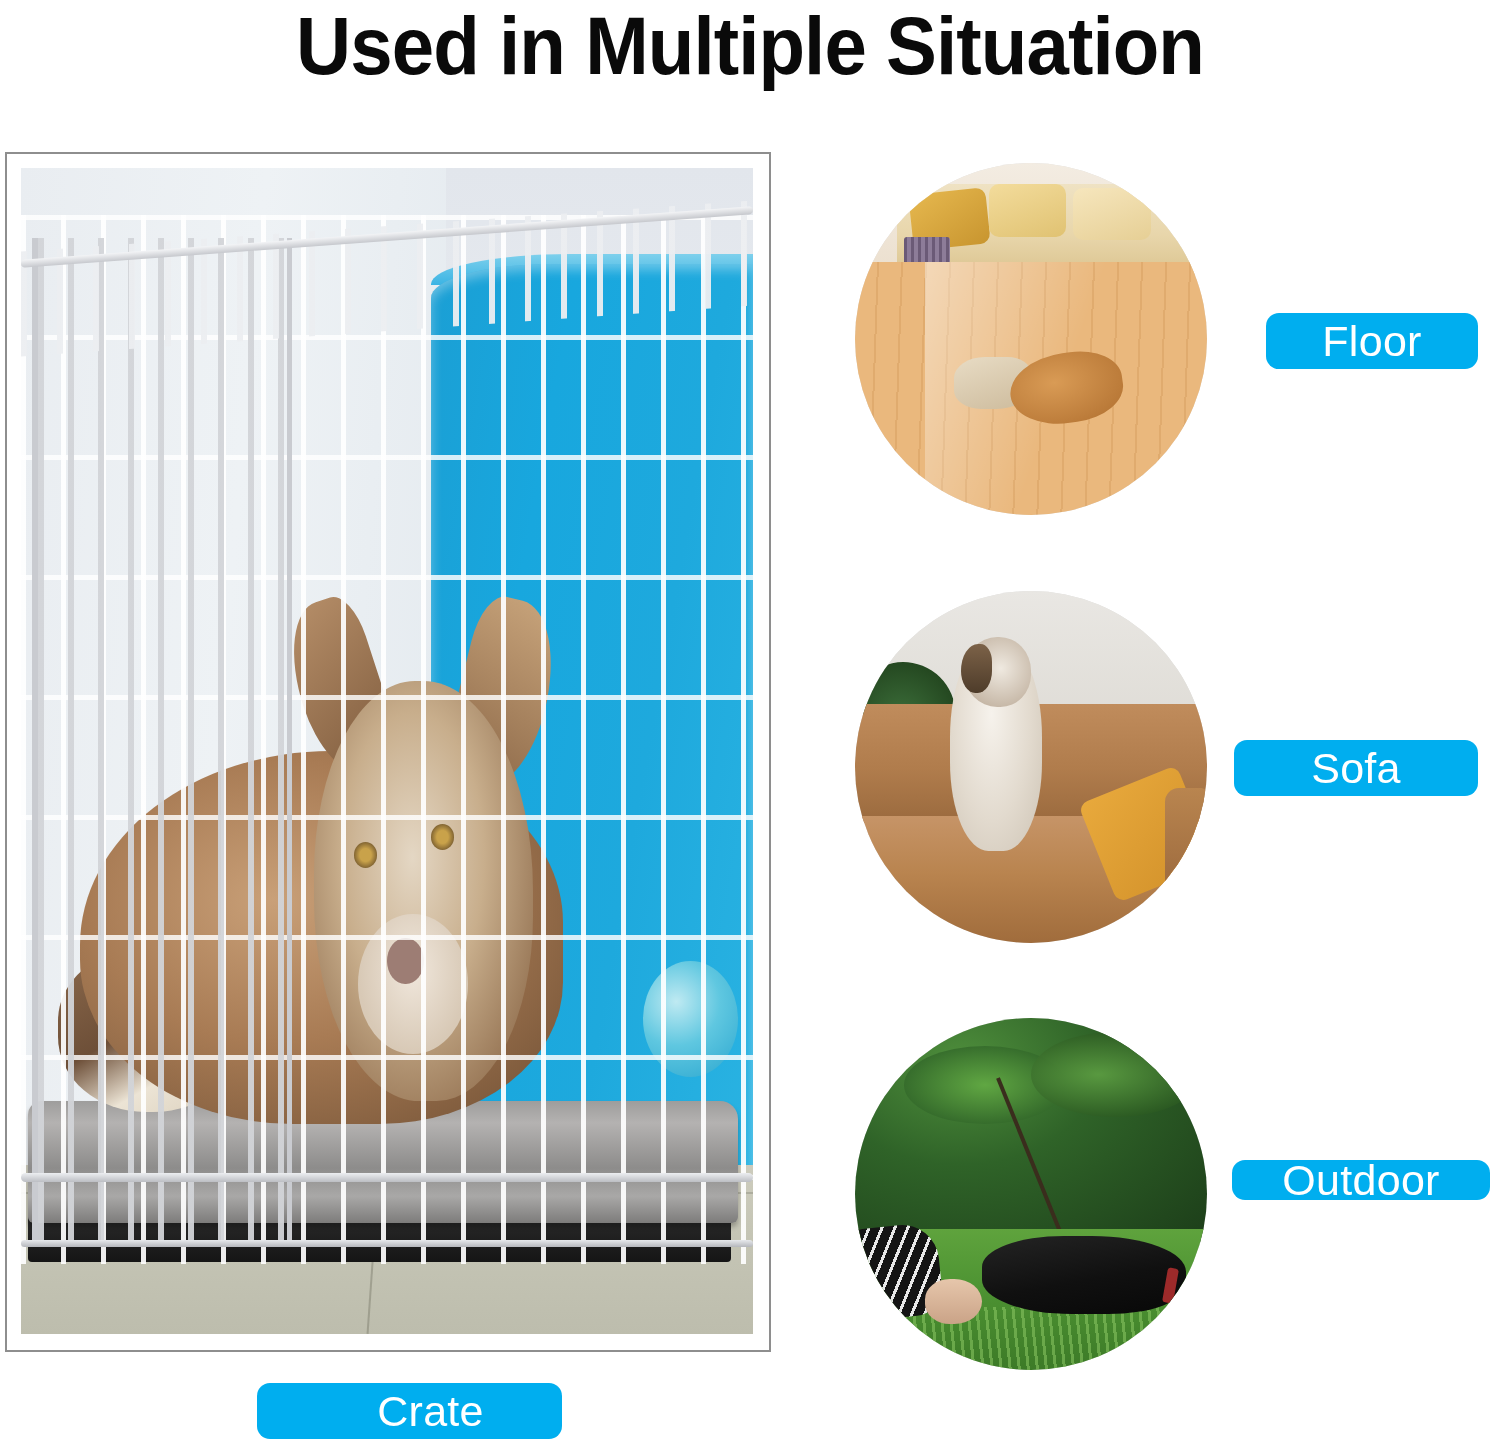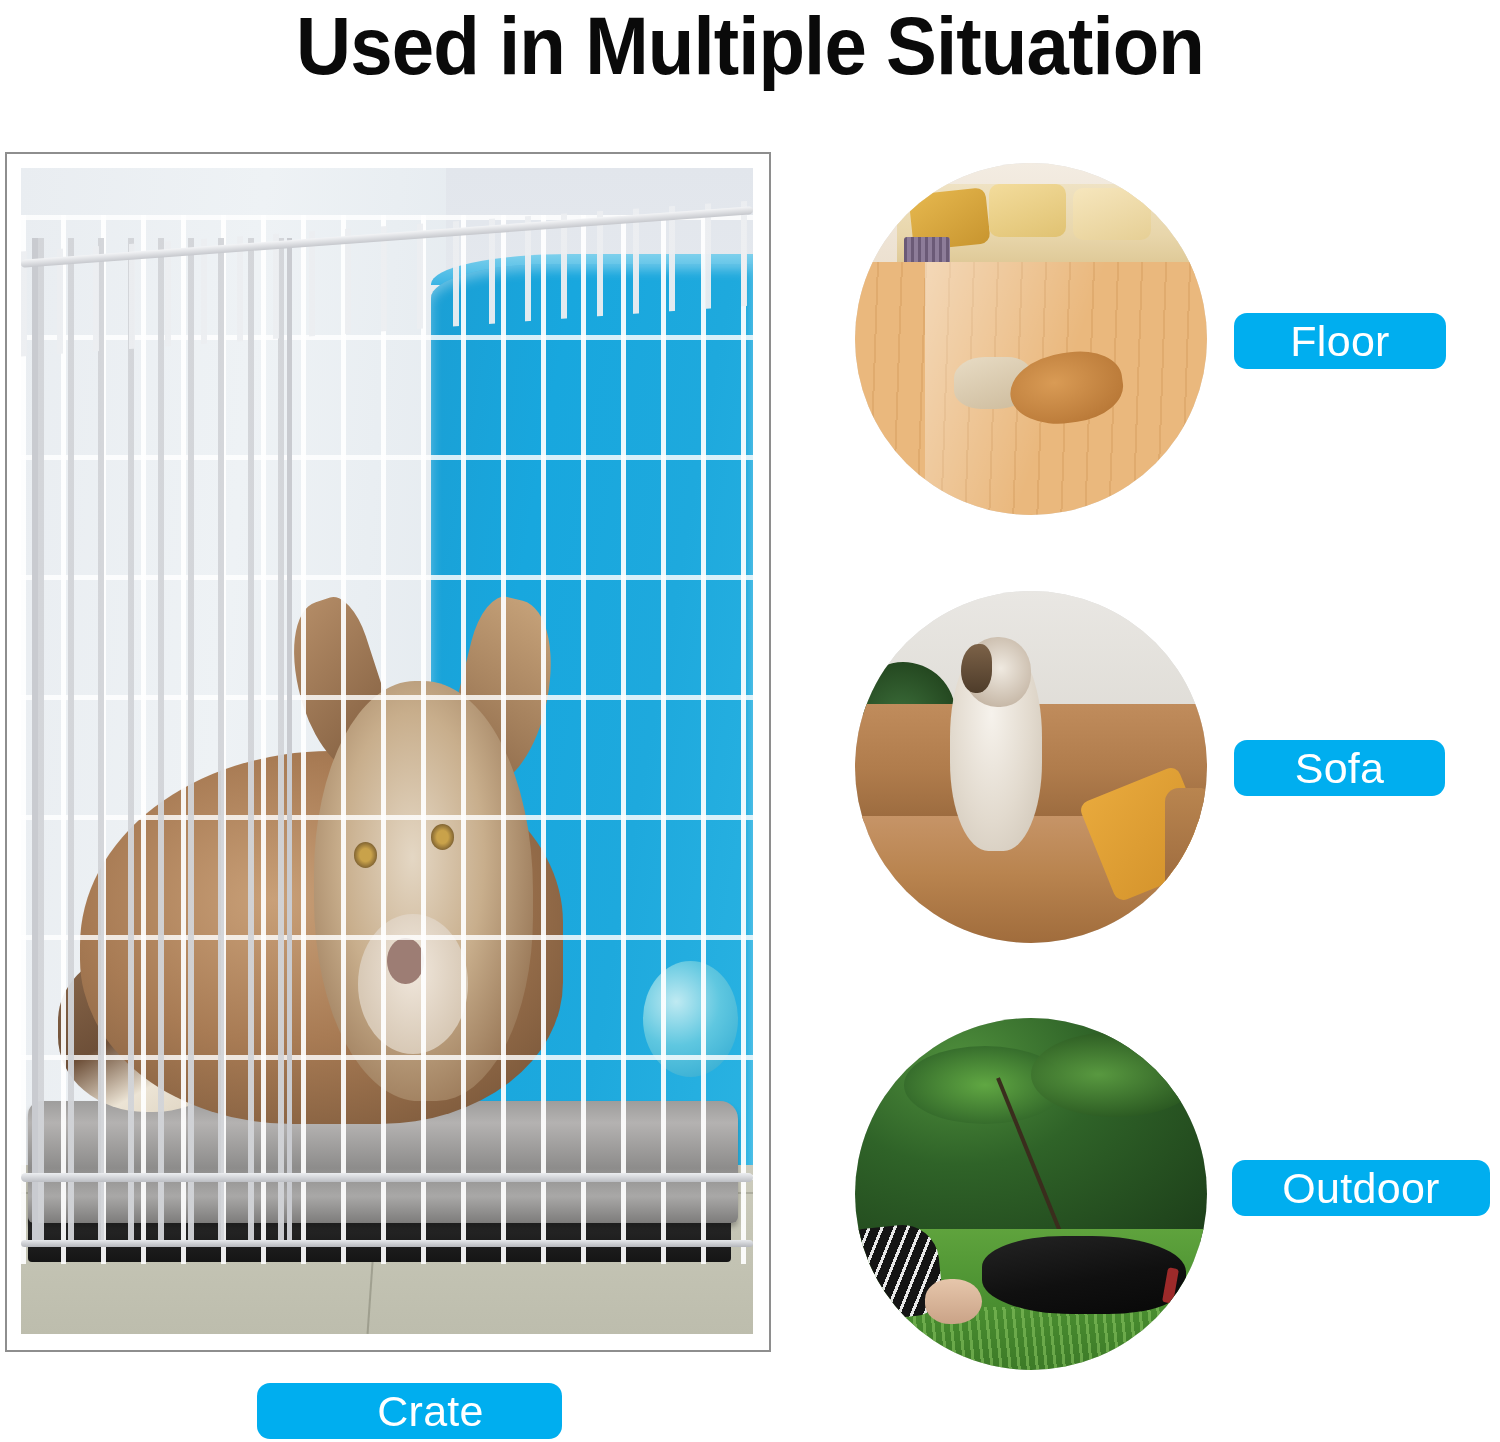--- a/index.html
+++ b/index.html
@@ -305,23 +305,23 @@
     align-items: center;
     justify-content: center;
     color: #ffffff;
     font-family: "Liberation Sans", sans-serif;
     font-size: 43px;
     line-height: 1;
     letter-spacing: 0.3px;
     white-space: nowrap;
     user-select: none;
   }
-  #badge-floor   { left: 1234px; top: 313px;  width: 212px; height: 56px; }
-  #badge-sofa    { left: 1234px; top: 740px;  width: 211px; height: 56px; }
-  #badge-outdoor { left: 1232px; top: 1160px; width: 258px; height: 56px; text-align: right; }
+  #badge-floor   { left: 1266px; top: 313px;  width: 212px; height: 56px; }
+  #badge-sofa    { left: 1234px; top: 740px;  width: 244px; height: 56px; }
+  #badge-outdoor { left: 1232px; top: 1160px; width: 258px; height: 40px; text-align: right; }
   #badge-crate   { left: 257px;  top: 1383px; width: 263px; height: 56px; padding-left: 42px; }
 </style>
 </head>
 <body>
 
 <div id="page-title">Used in Multiple Situation</div>
 
 <div id="crate-frame">
   <div id="crate-photo">
     <div class="sky"></div>

